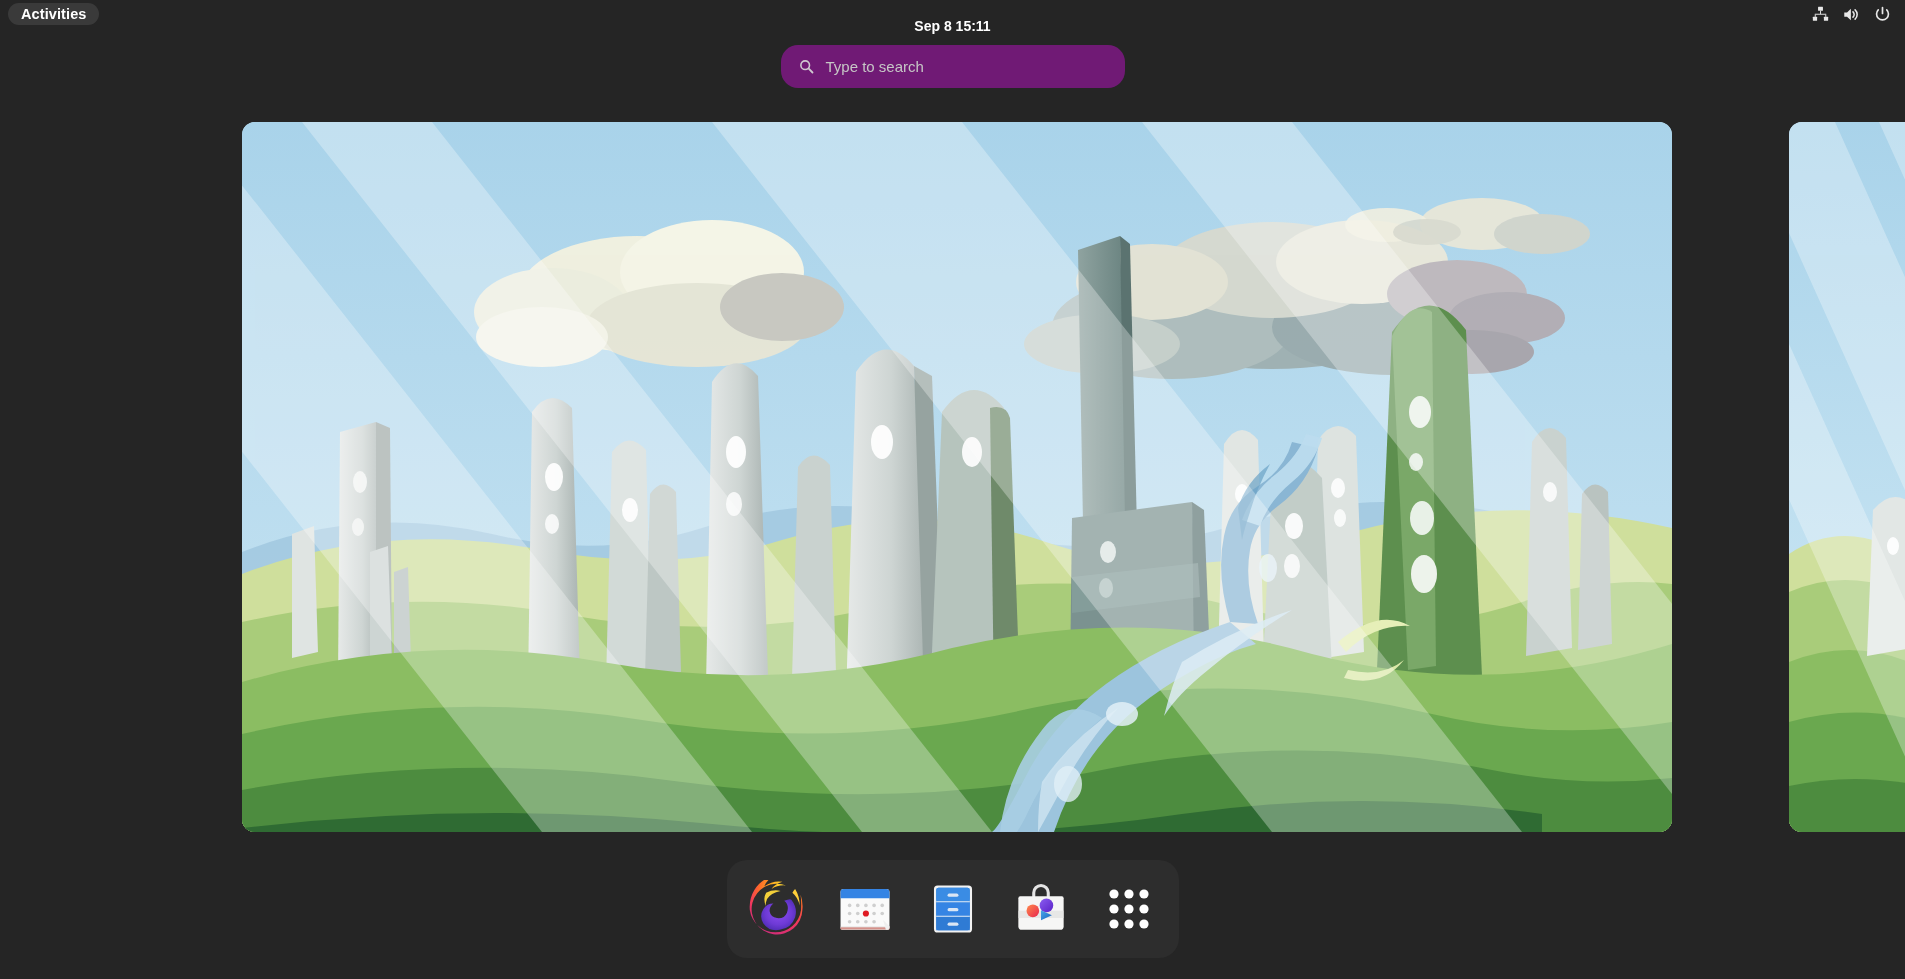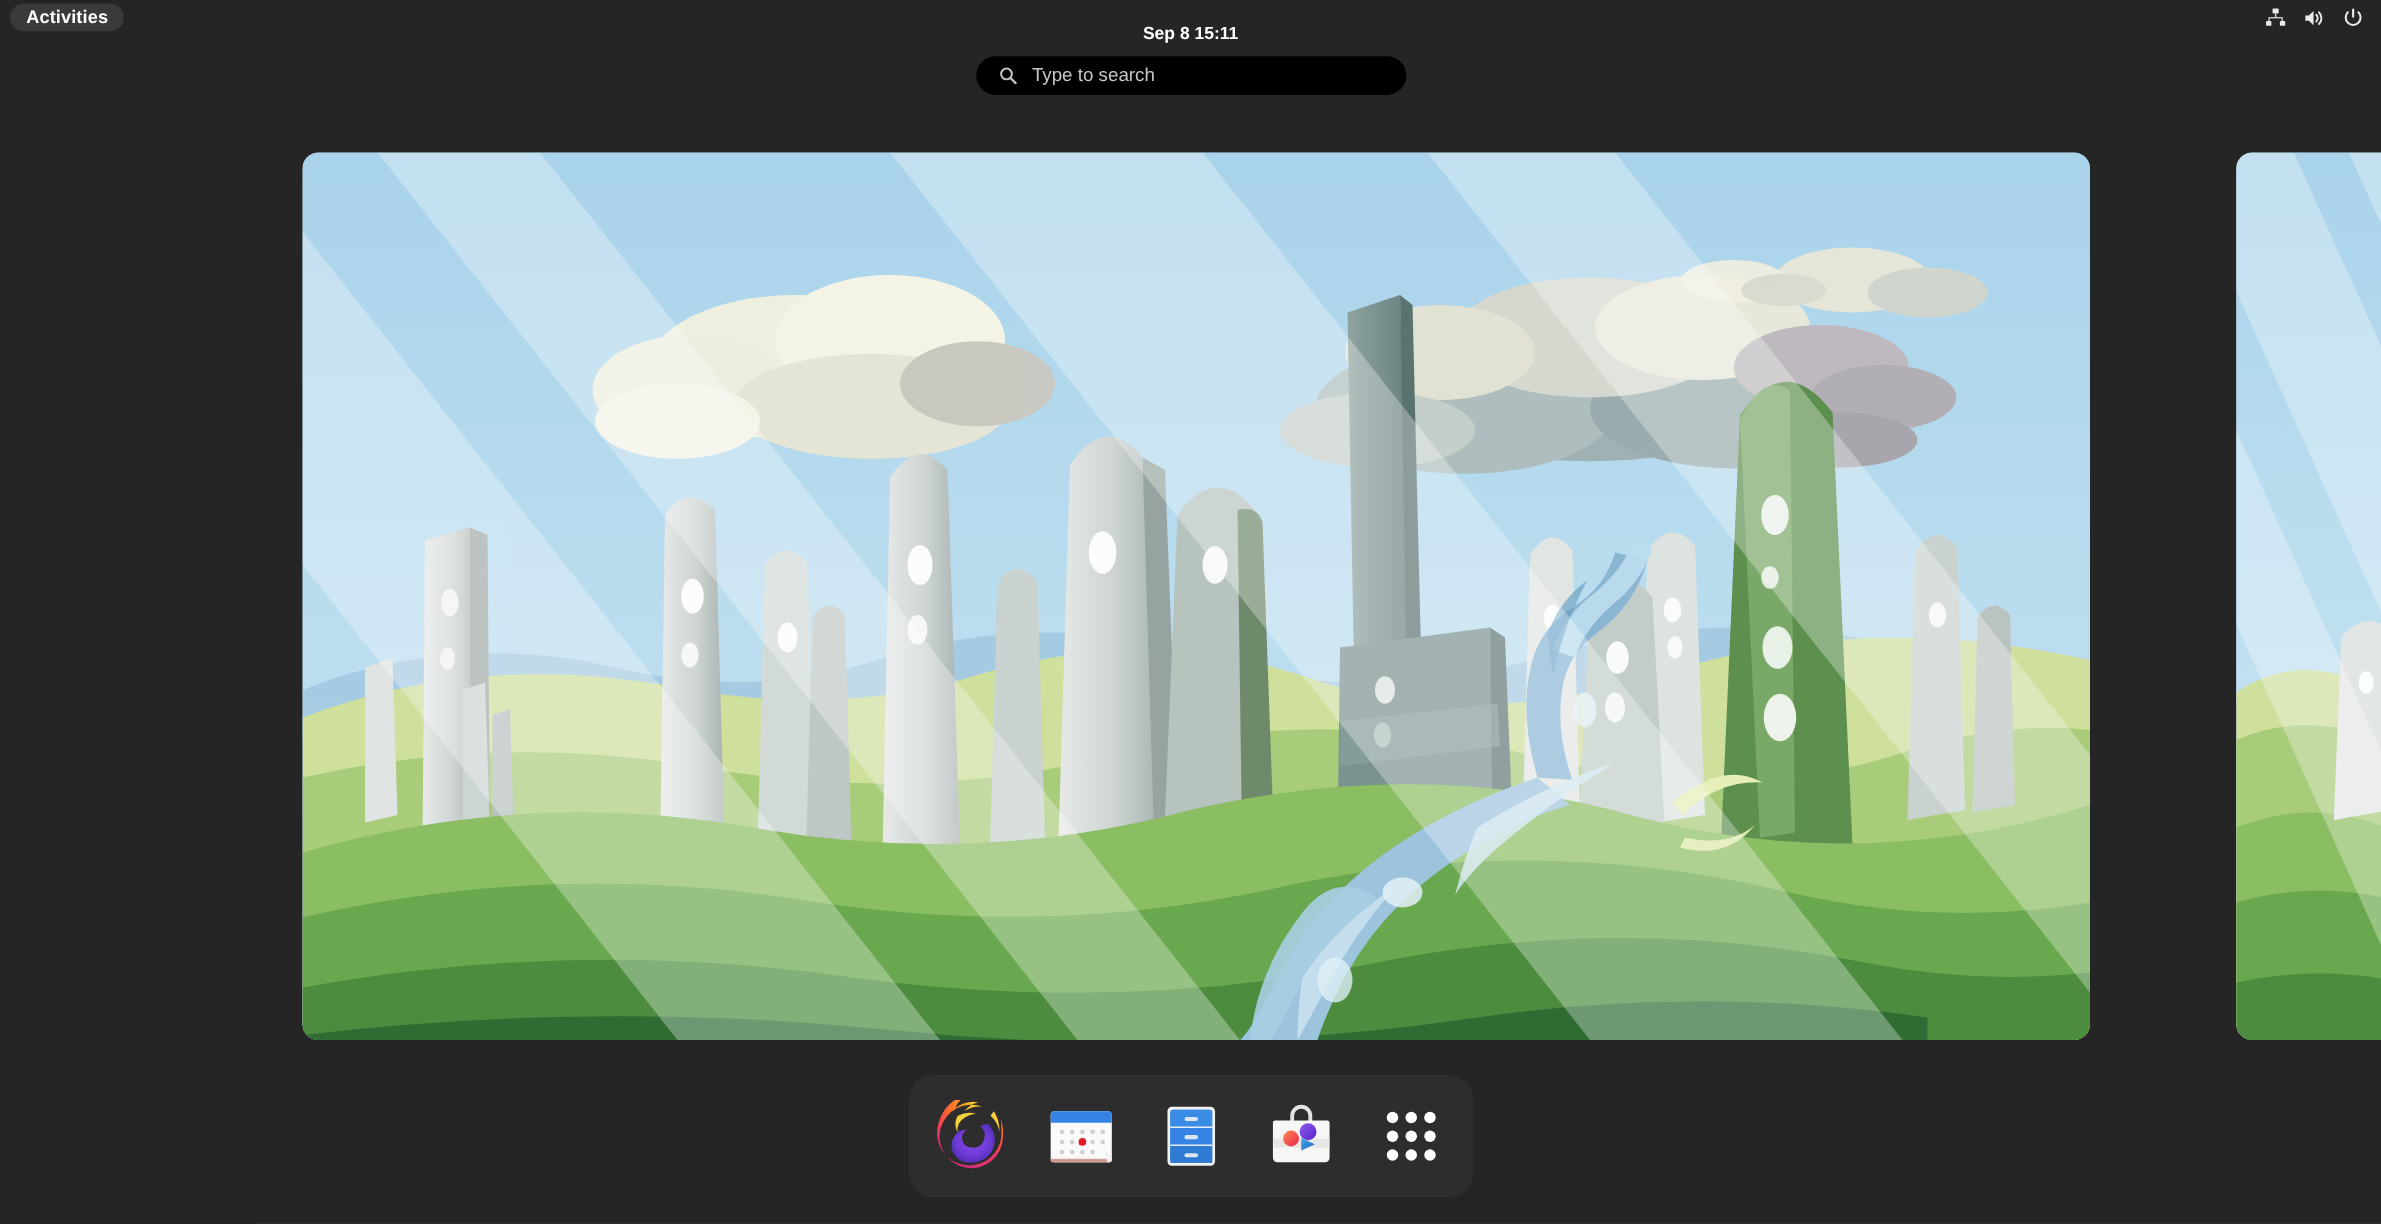--- a/index.html
+++ b/index.html
@@ -31,22 +31,22 @@
   }
   #system-indicators{
     position:absolute; right:6px; top:0; height:28px;
     display:flex; align-items:center; gap:14px; padding:0 8px; cursor:pointer;
   }
   #system-indicators .ind{ width:17px; height:17px; display:block; }
 
   
   #search-entry{
     position:absolute; top:45px; left:50%; transform:translateX(-50%);
-    width:344px; height:31px;
-    background:#000000; border-radius:17px;
+    width:344px; height:43px;
+    background:#701a75; border-radius:17px;
     display:flex; align-items:center; gap:12px; padding:0 18px;
     cursor:text; z-index:30;
   }
   #search-entry .mag{ width:15px; height:15px; flex:none; opacity:.92; }
   #search-placeholder{ color:#c6c6c6; font-size:15px; }
 
   
   #workspaces-area{
     position:absolute; left:0; top:112px; width:1905px; height:740px; z-index:10;
   }

